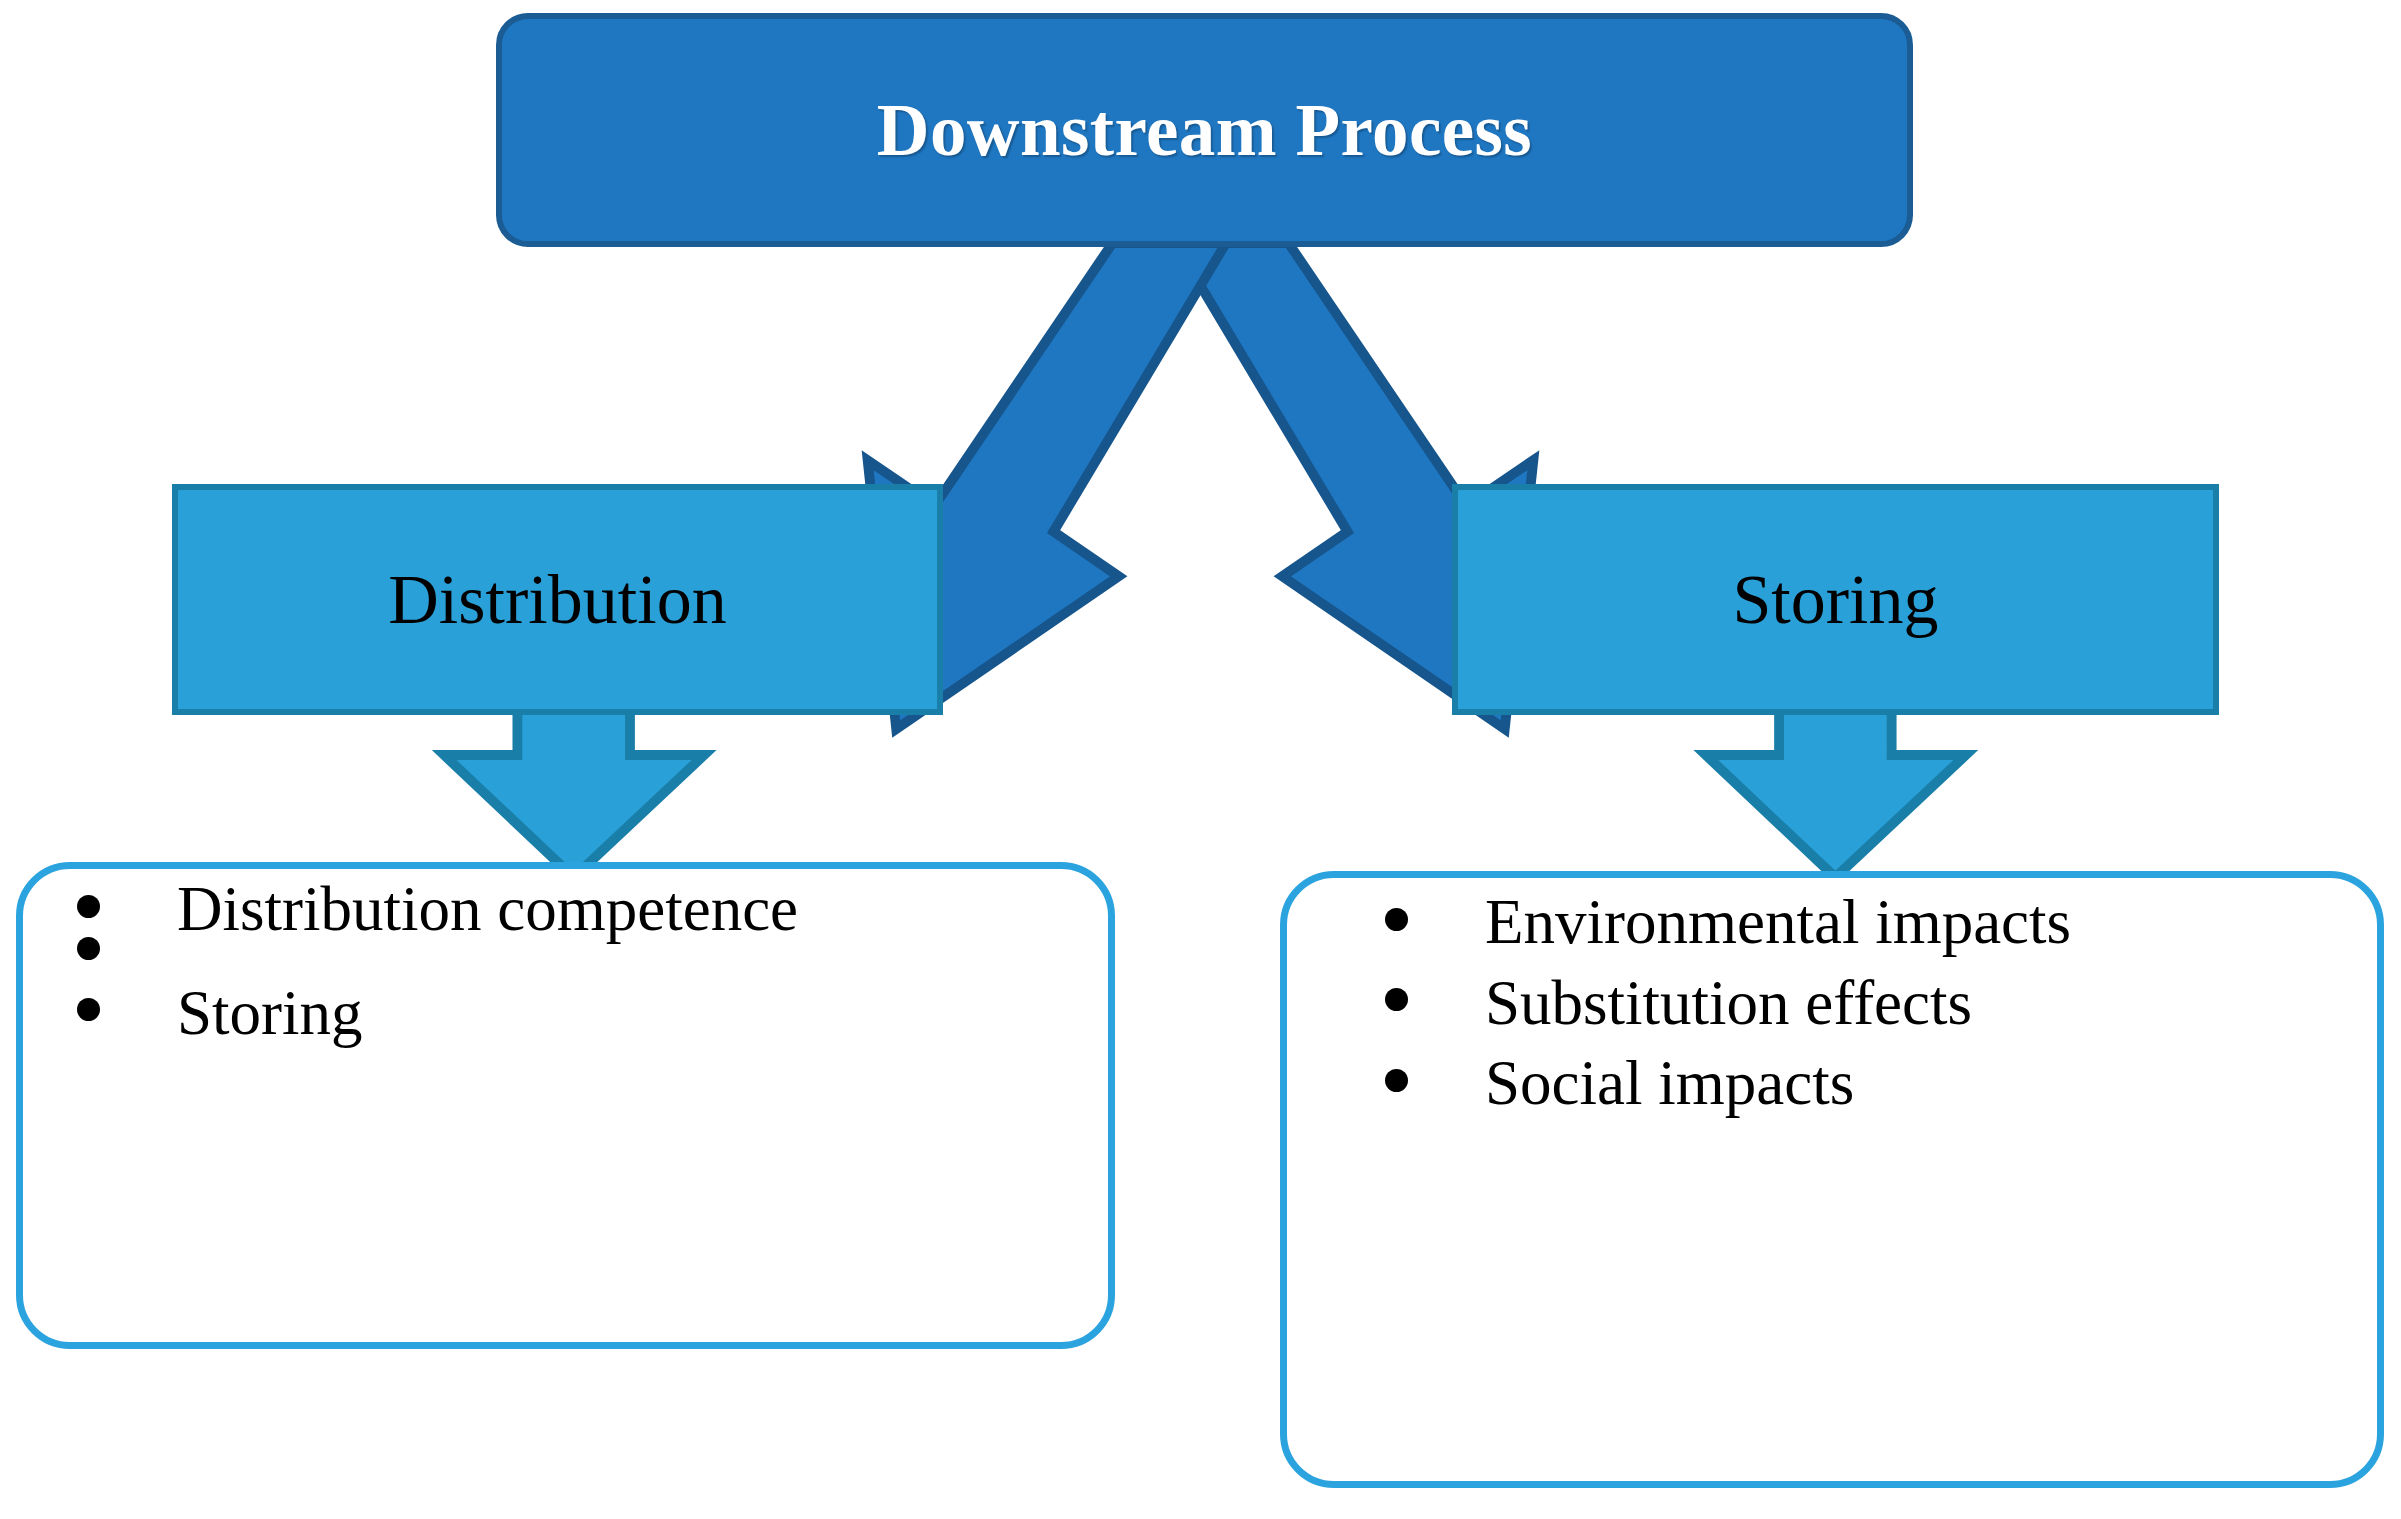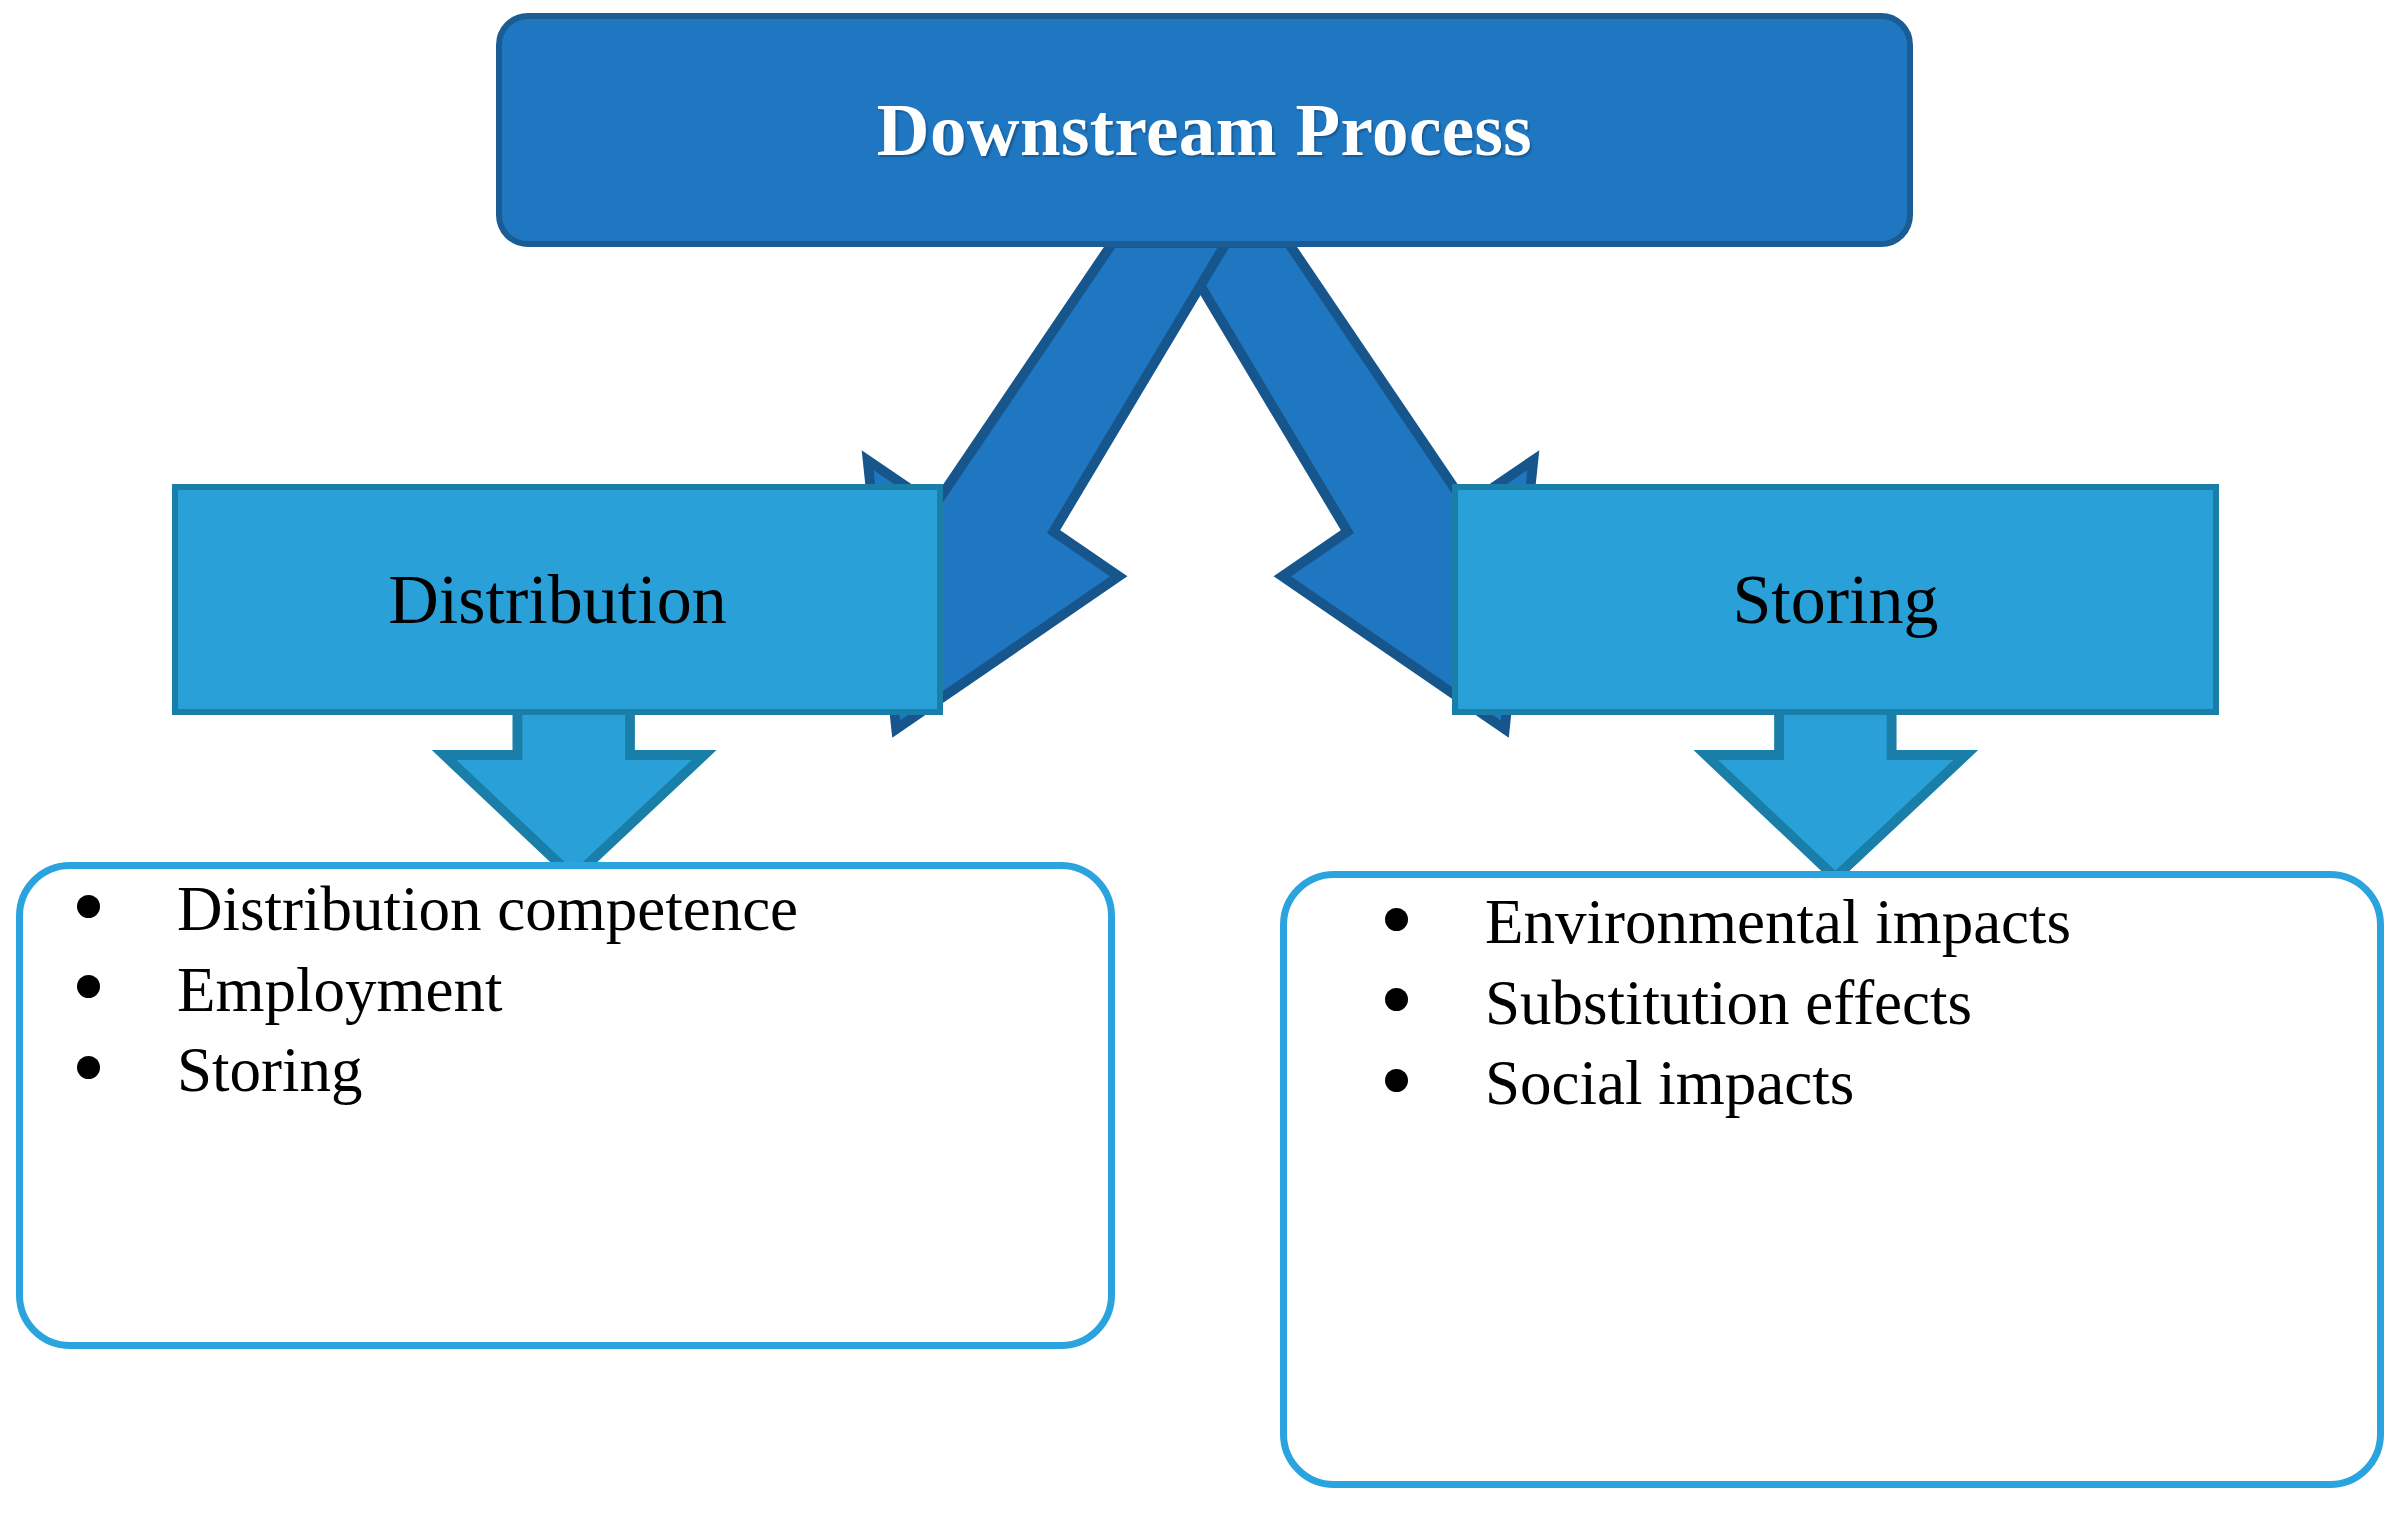--- a/index.html
+++ b/index.html
@@ -152,21 +152,20 @@
   </div>
 
   <div class="bottom-box left">
     <ul class="bullet-list">
       <li class="bullet-item">
         <span class="bullet-dot"></span>
         <span class="bullet-text">Distribution competence</span>
       </li>
       <li class="bullet-item">
         <span class="bullet-dot"></span>
-        <span class="bullet-text">Employment</span>
       </li>
       <li class="bullet-item">
         <span class="bullet-dot"></span>
         <span class="bullet-text">Storing</span>
       </li>
     </ul>
   </div>
 
   <div class="bottom-box right">
     <ul class="bullet-list">

